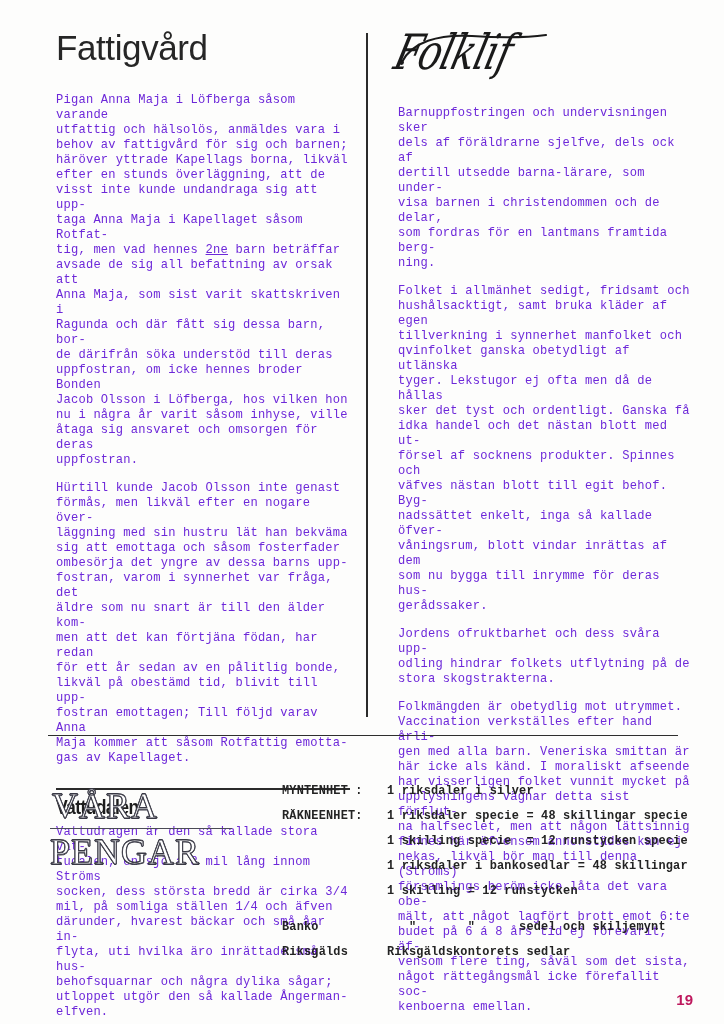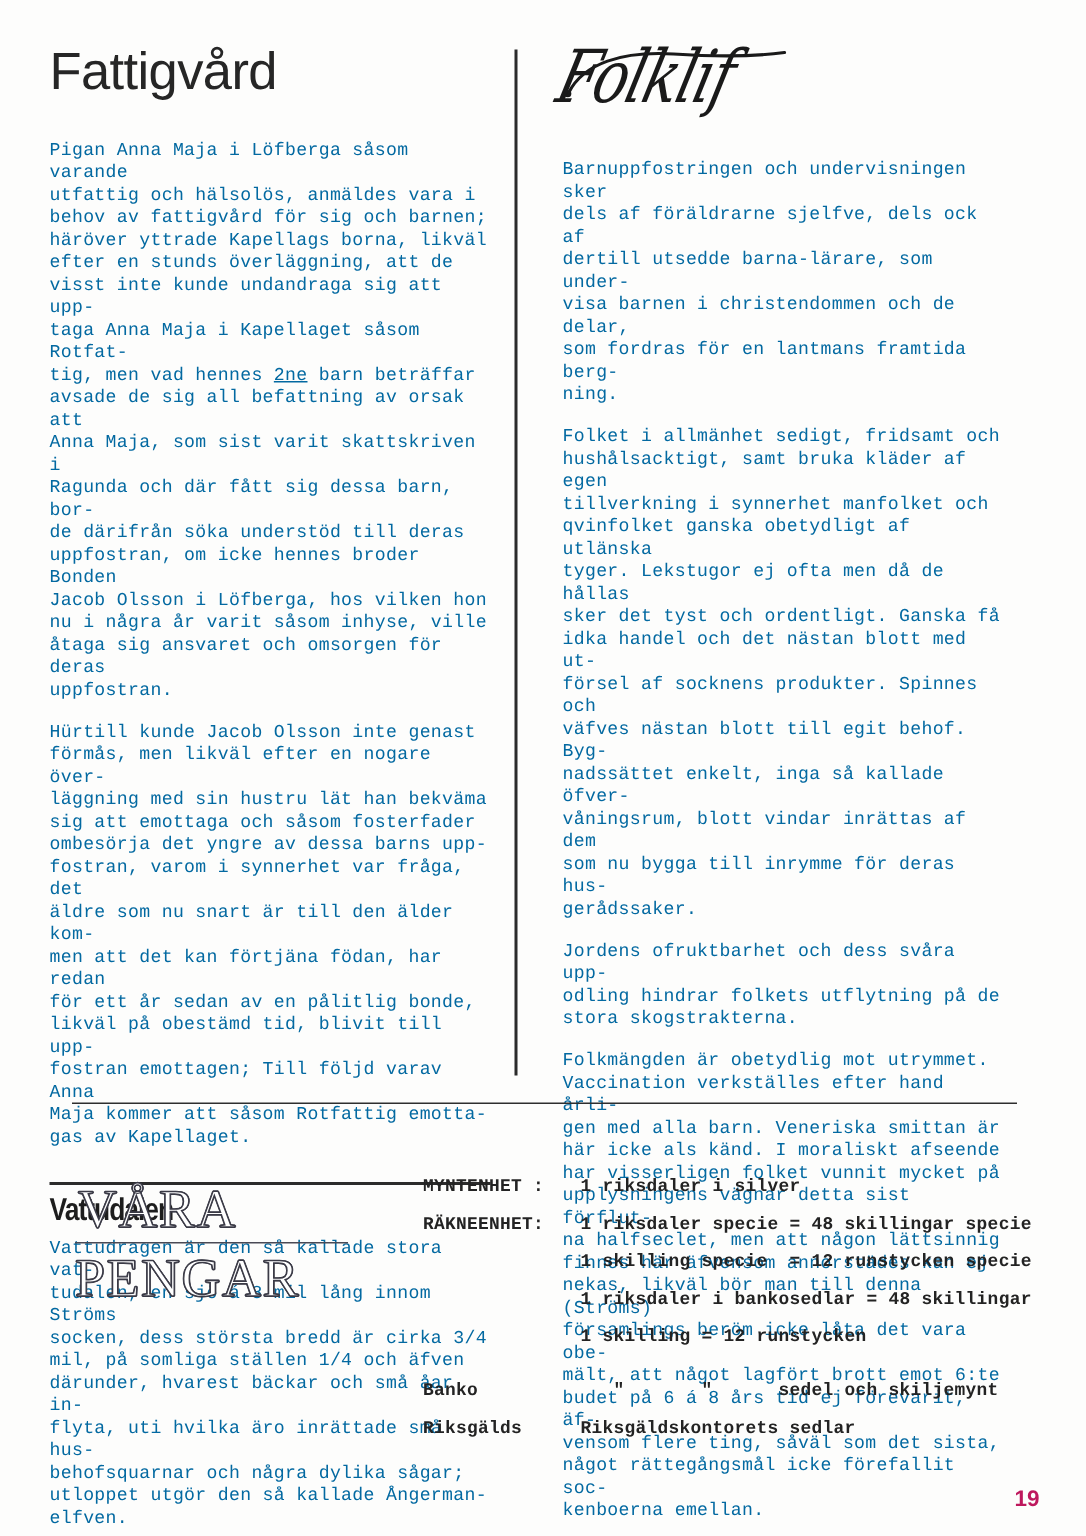--- a/index.html
+++ b/index.html
@@ -18,21 +18,21 @@
 
   .page {
     position: absolute;
     inset: 0;
     background: #fdfdfc;
   }
 
   
   .columns {
     position: absolute;
-    left: 33px;
+    left: 56px;
     top: 30px;
     width: 636px;
     height: 690px;
     display: flex;
     flex-direction: row;
   }
   .col {
     width: 300px;
     position: relative;
   }
@@ -107,21 +107,21 @@
   }
 
   
   p.body {
     font-size: 12.1px;
     line-height: 15.0px;
     letter-spacing: 0.22px;
     margin: 0 0 13px 0;
     text-align: left;
     white-space: pre-line;
-    color: #0369a1;
+    color: #6d28d9;
   }
   p.body:last-child { margin-bottom: 0; }
   p.body u { text-decoration: underline; }
 
   
   .hr-wide {
     position: absolute;
     left: 48px;
     top: 735px;
     width: 630px;

